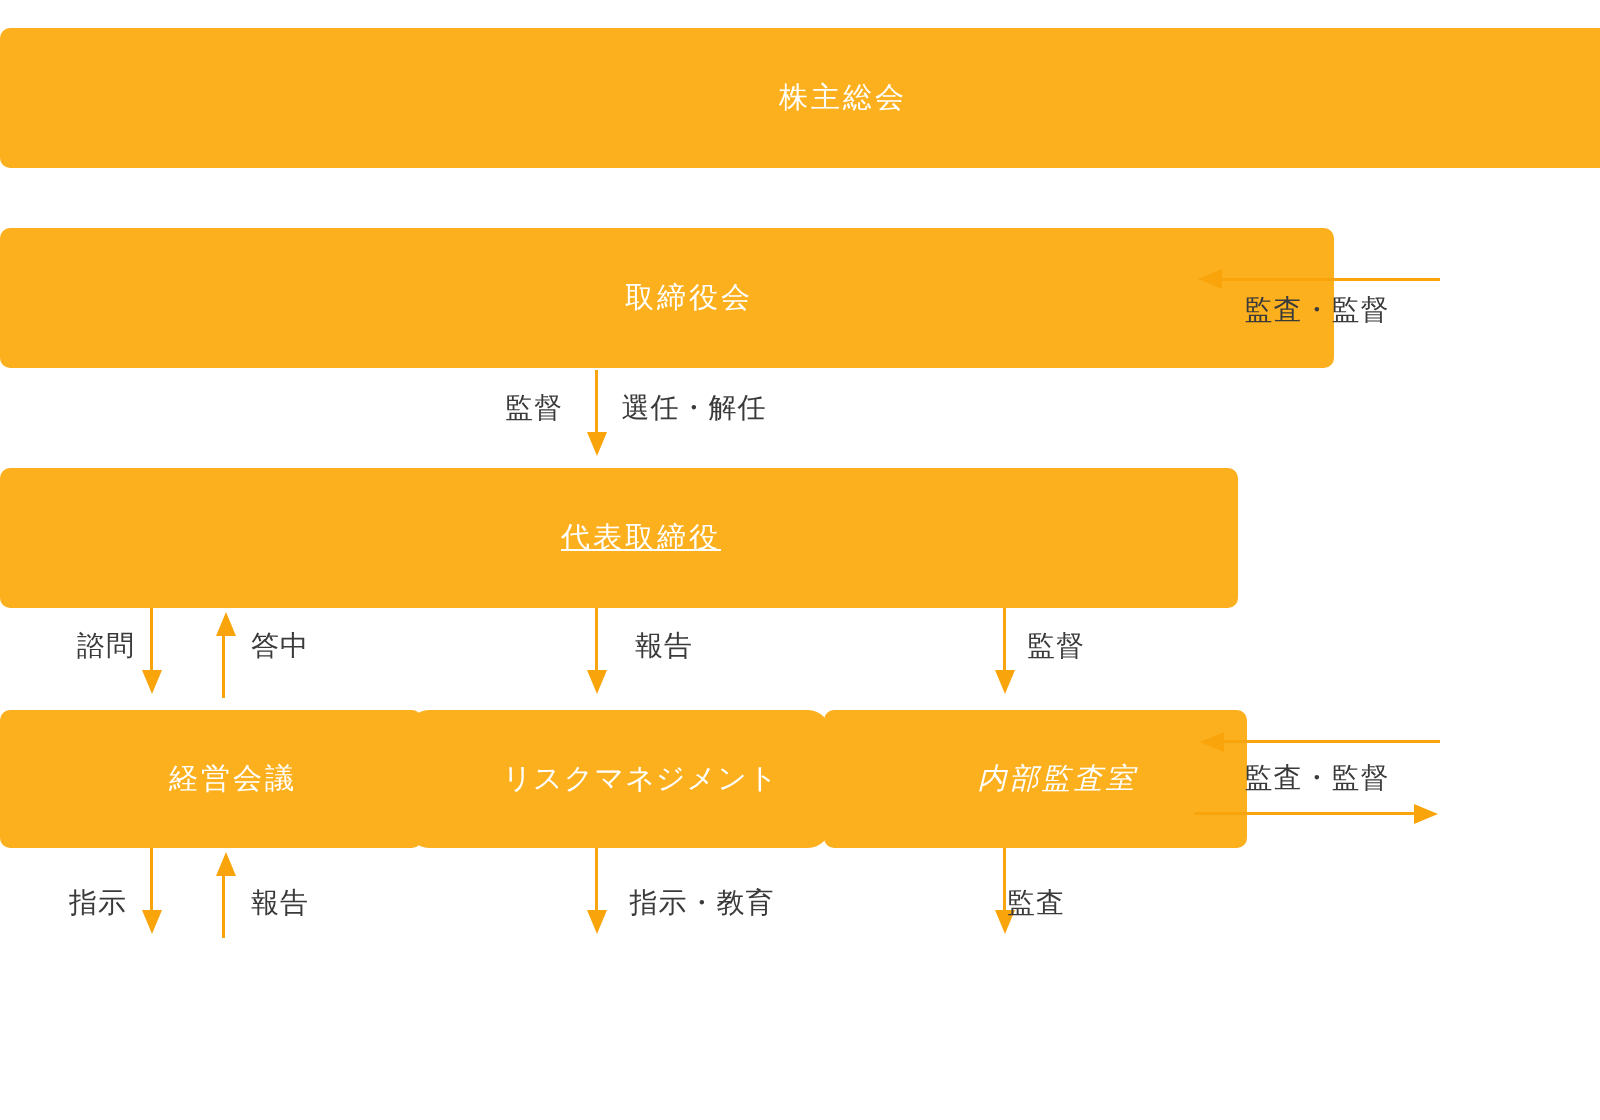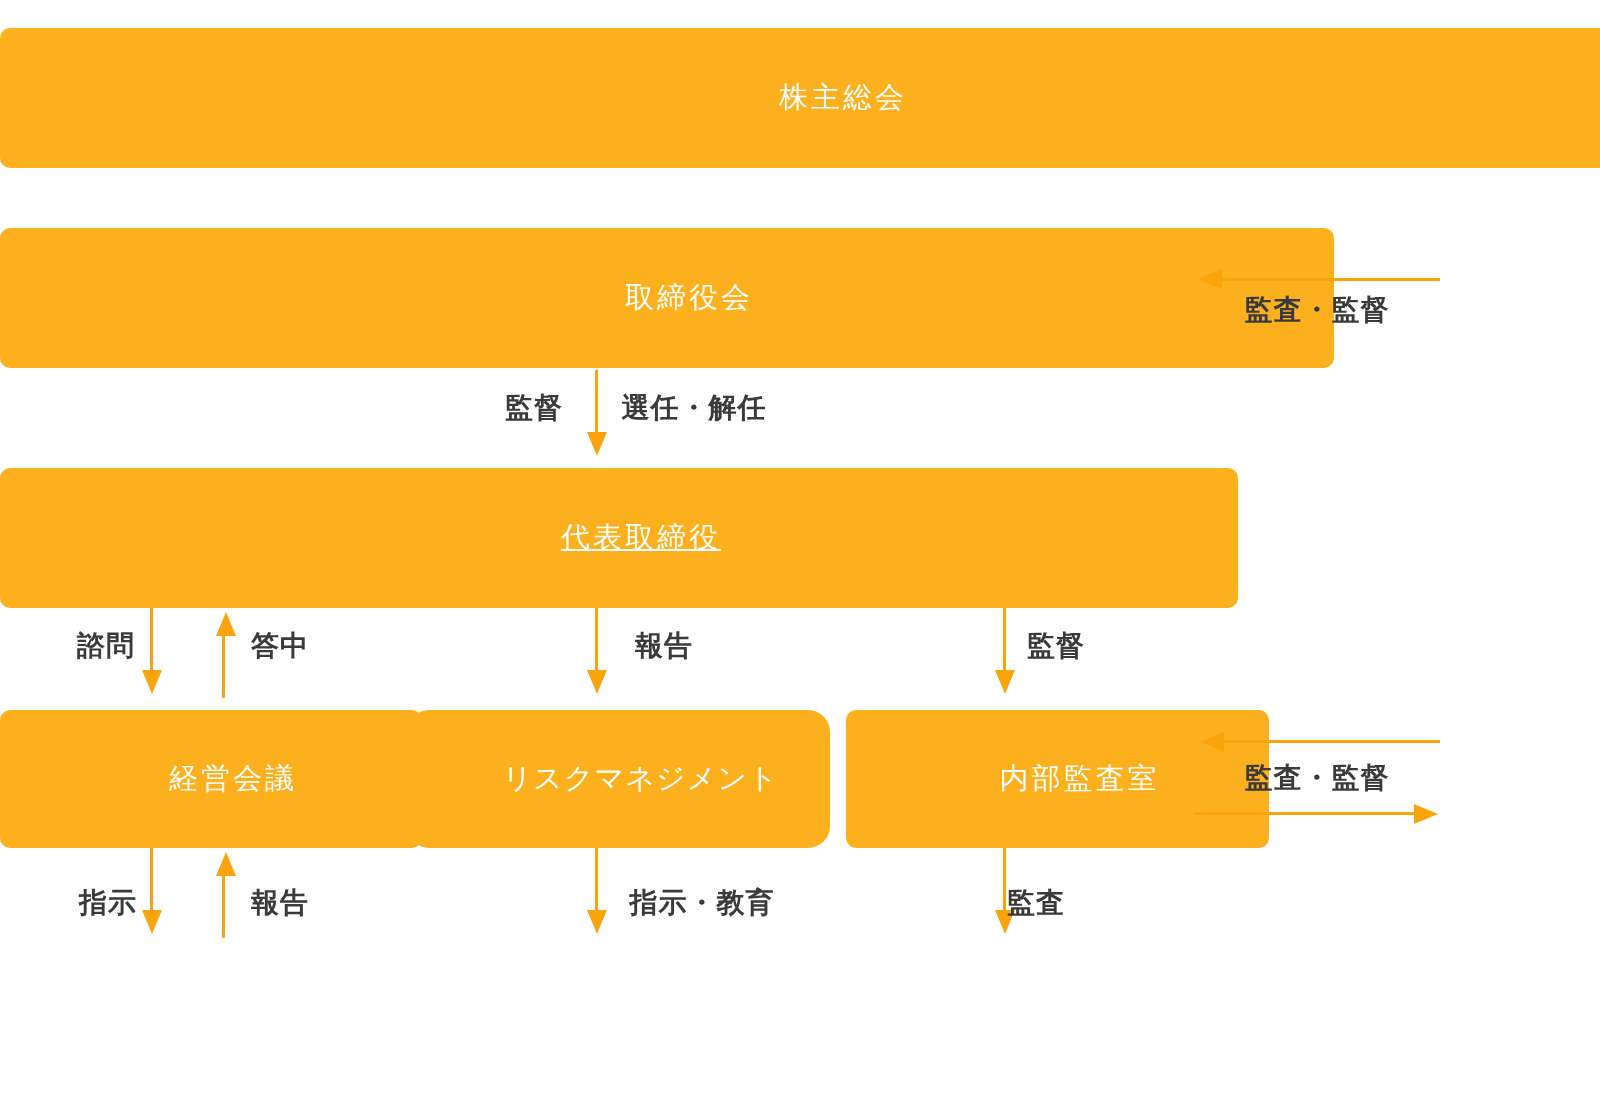--- a/index.html
+++ b/index.html
@@ -36,21 +36,21 @@
   .hline{position:absolute;height:3px;background:var(--arrow);}
   .head{position:absolute;width:0;height:0;}
   .head-down{border-left:10px solid transparent;border-right:10px solid transparent;border-top:24px solid var(--arrow);}
   .head-up{border-left:10px solid transparent;border-right:10px solid transparent;border-bottom:24px solid var(--arrow);}
   .head-left{border-top:10px solid transparent;border-bottom:10px solid transparent;border-right:24px solid var(--arrow);}
   .head-right{border-top:10px solid transparent;border-bottom:10px solid transparent;border-left:24px solid var(--arrow);}
   .edge-label{
     position:absolute;
     transform:translate(-50%,-50%);
     font-size:28px;
-    font-weight:700;
+    font-weight:400;
     color:var(--ink);
     white-space:nowrap;
     letter-spacing:1px;
   }
 </style>
 </head>
 <body>
 
 <div class="canvas">
 
@@ -68,21 +68,21 @@
   </div>
 
   <div class="node" style="left:0px;top:710px;width:378px;height:138px;">
     <span>経営会議</span>
   </div>
 
   <div class="node multiline" style="left:407px;top:710px;width:379px;height:138px;">
     <span>リスクマネジメント</span>
   </div>
 
-  <div class="node" style="left:846px;top:710px;width:379px;height:138px;">
+  <div class="node" style="left:824px;top:710px;width:379px;height:138px;font-style:italic;">
     <span>内部監査室</span>
   </div>
 
 
   <div>
     <div class="vline" style="left:595px;top:370px;height:62px;"></div>
     <div class="head head-down" style="left:587px;top:432px;"></div>
   </div>
 
   <div>
@@ -140,18 +140,18 @@
   <div class="edge-label" style="left:534px;top:408px;">監督</div>
   <div class="edge-label" style="left:694px;top:408px;">選任・解任</div>
   <div class="edge-label" style="left:1317px;top:310px;">監査・監督</div>
 
   <div class="edge-label" style="left:106px;top:646px;">諮問</div>
   <div class="edge-label" style="left:280px;top:646px;">答中</div>
   <div class="edge-label" style="left:664px;top:646px;">報告</div>
   <div class="edge-label" style="left:1056px;top:646px;">監督</div>
   <div class="edge-label" style="left:1317px;top:778px;">監査・監督</div>
 
-  <div class="edge-label" style="left:108px;top:903px;">指示</div>
+  <div class="edge-label" style="left:98px;top:903px;">指示</div>
   <div class="edge-label" style="left:280px;top:903px;">報告</div>
   <div class="edge-label" style="left:702px;top:903px;">指示・教育</div>
   <div class="edge-label" style="left:1036px;top:903px;">監査</div>
 
 </div>
 
 </body></html>

